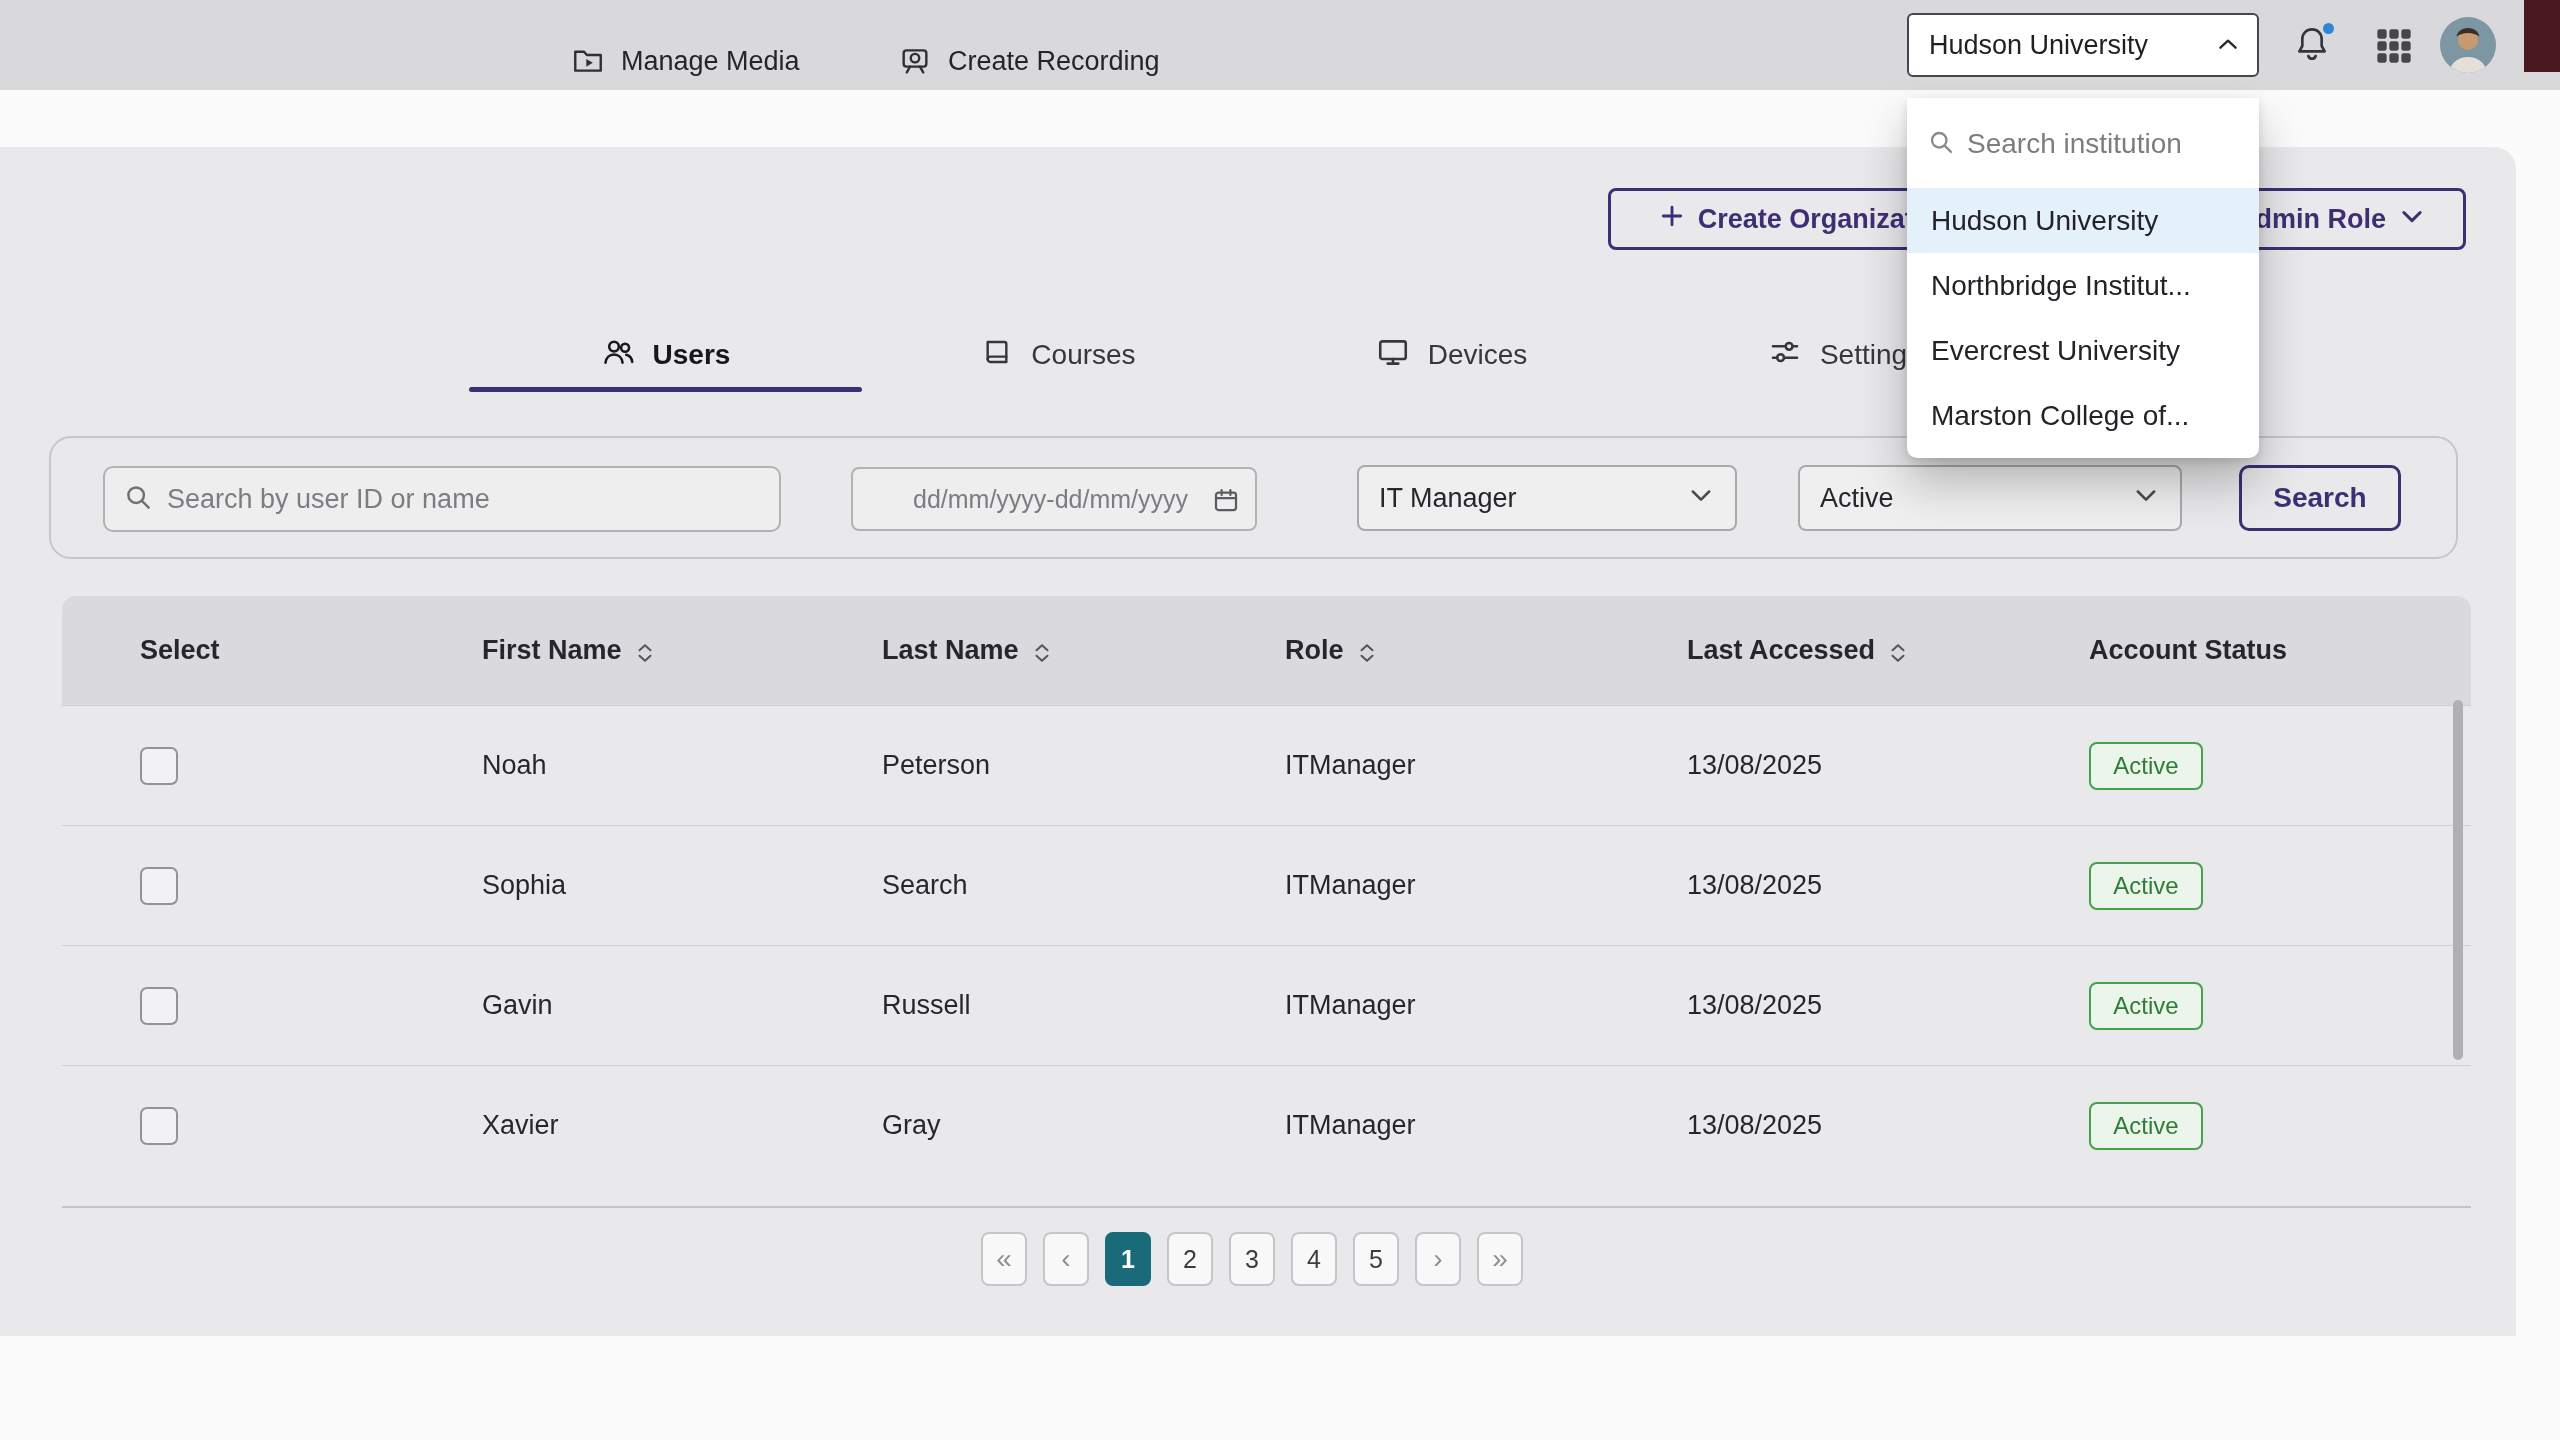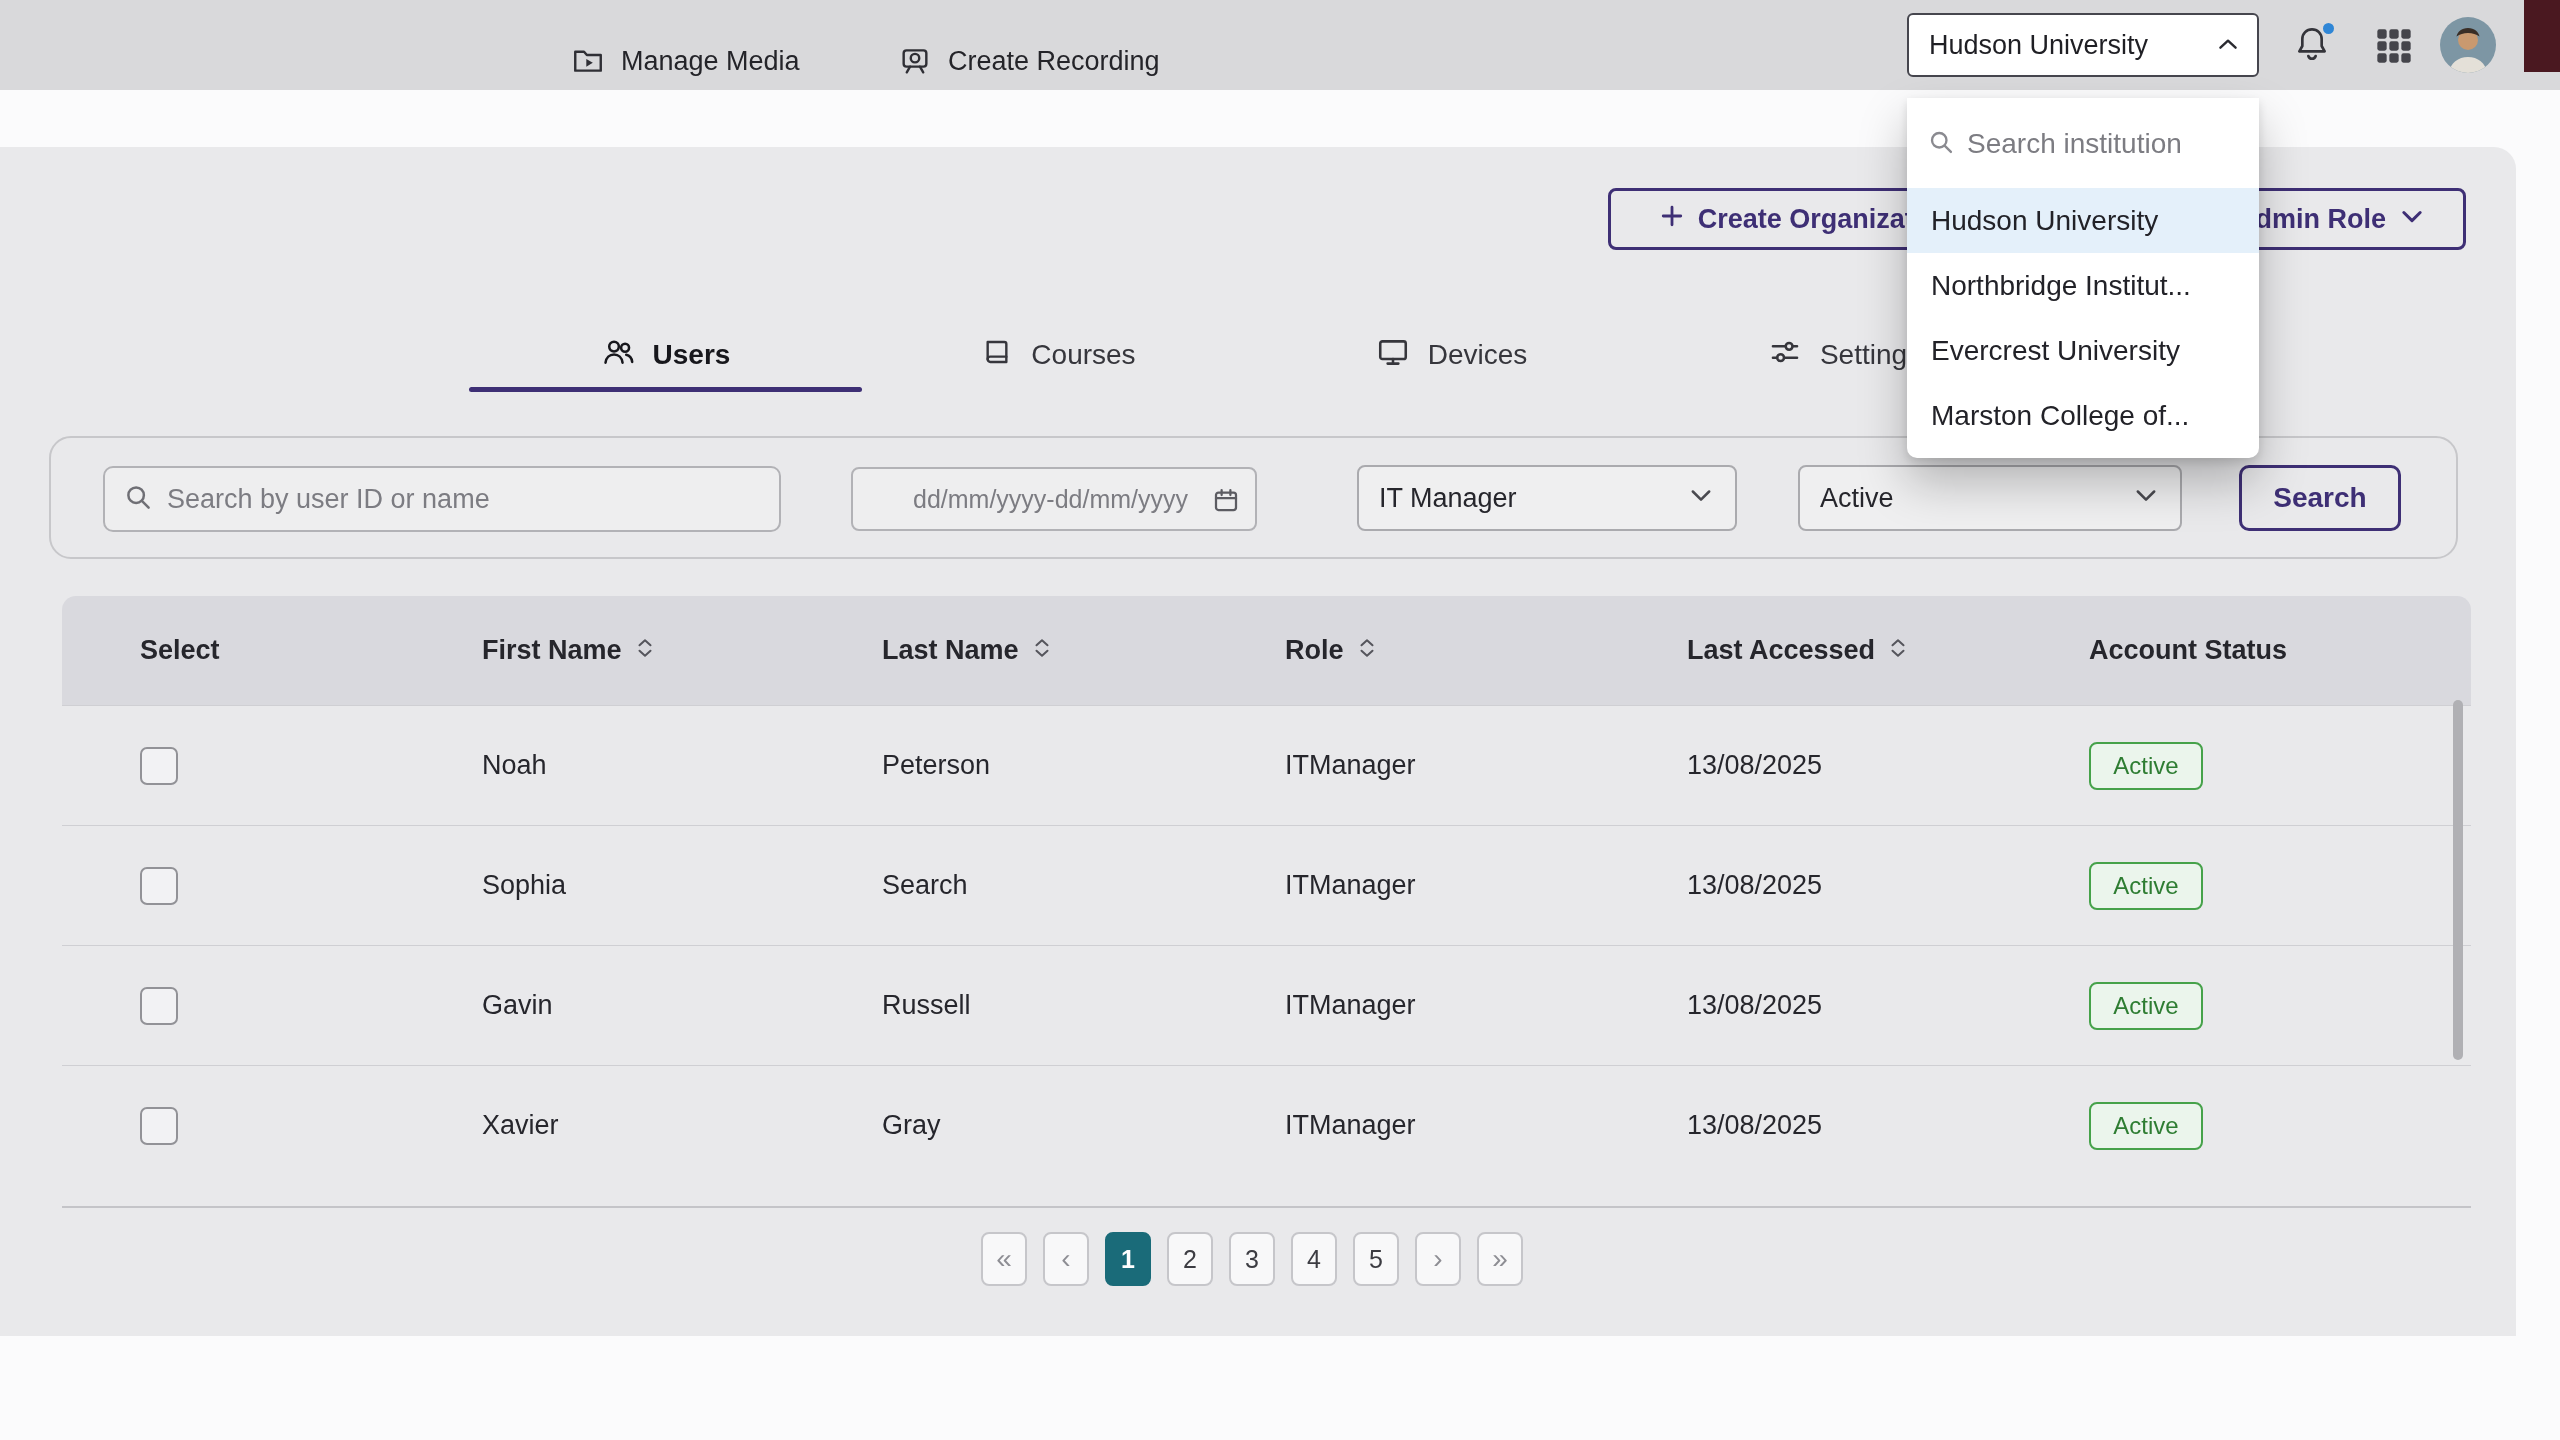--- a/index.html
+++ b/index.html
@@ -46,21 +46,21 @@
   .date-cal { position:absolute; right:14px; top:16px; }
   .select { position:absolute; top:27px; height:66px; border:2px solid #aaaaae; border-radius:8px; display:flex; align-items:center; justify-content:space-between; padding:0 20px; font-size:27px; color:#26262c; background:rgba(255,255,255,.28); cursor:pointer; }
   #role-select { left:1306px; width:380px; }
   #status-select { left:1747px; width:384px; }
   .search-btn { position:absolute; left:2188px; top:27px; width:162px; height:66px; border:3px solid var(--accent,#3e2f75); border-radius:10px; color:var(--accent,#3e2f75); background:transparent; font-size:28px; font-weight:700; font-family:inherit; cursor:pointer; }
 
   
   .table { position:absolute; left:62px; top:596px; width:2409px; height:612px; border-radius:14px 14px 0 0; overflow:hidden; border-bottom:2px solid #c4c4c8; z-index:1; }
   .tgrid { display:grid; grid-template-columns:420px 400px 403px 402px 402px 382px; align-items:center; }
   .thead { height:109px; background:#d9d9de; font-size:27px; font-weight:700; color:#26262c; }
-  .th-cell { display:flex; align-items:flex-start; gap:12px; }
+  .th-cell { display:flex; align-items:flex-end; gap:12px; }
   .cell-select { padding-left:78px; display:flex; align-items:center; }
   .trow { height:120px; font-size:27px; color:#26262c; border-top:1px solid #cfcfd3; }
   .checkbox { display:inline-block; width:38px; height:38px; border:2px solid #929297; border-radius:7px; background:#f2f2f4; cursor:pointer; }
   .sort { display:inline-flex; cursor:pointer; }
   .badge { display:inline-flex; align-items:center; justify-content:center; min-width:114px; height:48px; padding:0 18px; border:2px solid var(--badge-border,#46a24a); color:var(--badge-green,#2e7d32); background:#ebf5ec; border-radius:8px; font-size:24px; }
   .scroll-thumb { position:absolute; right:8px; top:104px; width:10px; height:360px; border-radius:6px; background:#b0b0b4; cursor:pointer; }
 
   
   .pagination { position:absolute; left:981px; top:1232px; display:flex; gap:16px; z-index:1; }
   .pg { width:46px; height:54px; border:2px solid #c6c6ca; border-radius:8px; background:#f8f8f9; display:flex; align-items:center; justify-content:center; font-size:25px; color:#3c3c42; cursor:pointer; }

